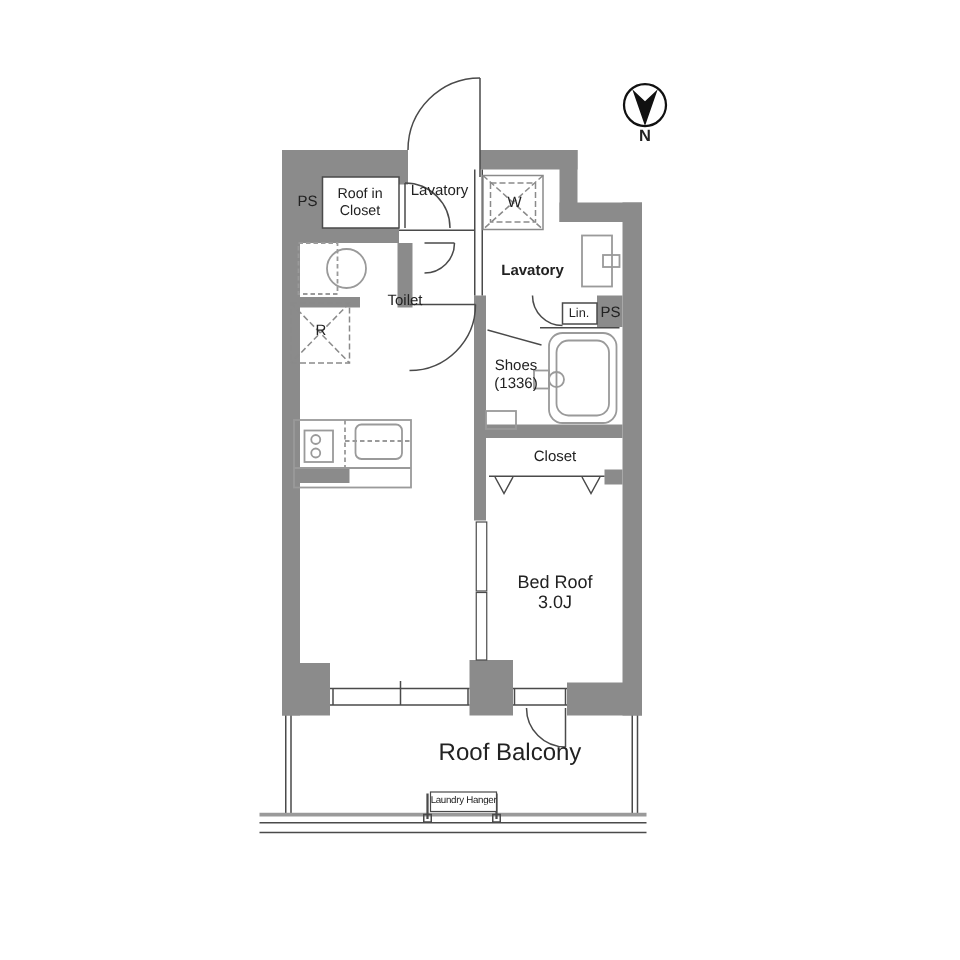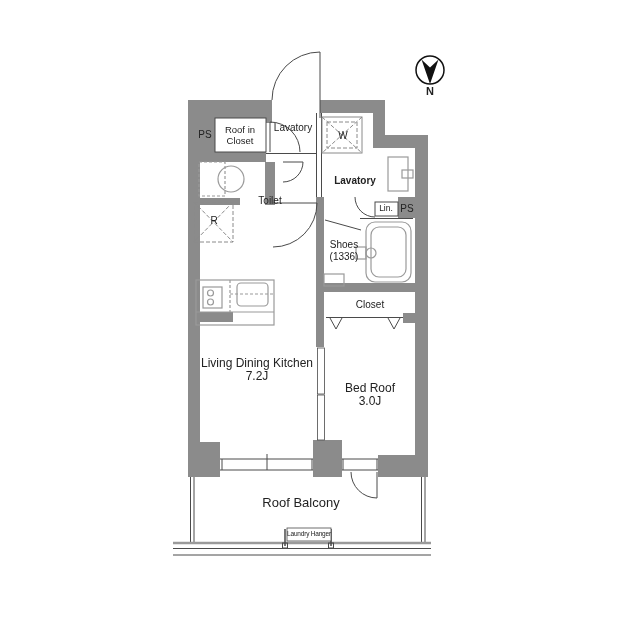--- a/index.html
+++ b/index.html
@@ -3,21 +3,21 @@
 <meta charset="utf-8">
 <style>
   html,body{margin:0;padding:0;background:#ffffff;}
   #plan{position:relative;width:640px;height:640px;background:#ffffff;overflow:hidden;
         font-family:"Liberation Sans", sans-serif;color:#222;}
   #plan svg{position:absolute;left:0;top:0;}
   .lbl{position:absolute;transform:translate(-50%,-50%);white-space:nowrap;
        text-align:center;color:#222;line-height:1.15;}
   .f10{font-size:10px;}
   .f12{font-size:12px;line-height:13px;}
-  .f11{font-size:13px;}
+  .f11{font-size:16px;margin-left:39px;}
   .f95{font-size:9.5px;line-height:11px;}
   .f85{font-size:8.5px;}
   .f65{font-size:6.5px;letter-spacing:-0.2px;}
   .north{font-size:11px;font-weight:700;}
 </style>
 </head>
 <body>
 
 <div id="plan">
   <svg width="640" height="640" viewBox="0 0 640 640">
@@ -149,18 +149,17 @@
   <div class="lbl f95" style="left:240px;top:135px;"><span>Roof in</span><br><span>Closet</span></div>
   <div class="lbl f10" style="left:293px;top:128px;">Lavatory</div>
   <div class="lbl f10" style="left:343px;top:136px;">W</div>
   <div class="lbl f10" style="left:270px;top:179px;margin-top:22px;">Toilet</div>
   <div class="lbl f10" style="left:355px;top:181px;font-weight:bold;">Lavatory</div>
   <div class="lbl f85" style="left:386px;top:209px;">Lin.</div>
   <div class="lbl f10" style="left:407px;top:209px;">PS</div>
   <div class="lbl f10" style="left:344px;top:250px;"><span>Shoes</span><br><span>(1336)</span></div>
   <div class="lbl f10" style="left:214px;top:221px;">R</div>
   <div class="lbl f10" style="left:370px;top:305px;">Closet</div>
-  <div class="lbl f12" style="left:257px;top:370px;"><span>Living Dining Kitchen</span><br><span>7.2J</span></div>
   <div class="lbl f12" style="left:370px;top:395px;"><span>Bed Roof</span><br><span>3.0J</span></div>
   <div class="lbl f11" style="left:301px;top:503px;">Roof Balcony</div>
   <div class="lbl f65" style="left:309px;top:534px;">Laundry Hanger</div>
   <div class="lbl north" style="left:430px;top:91px;">N</div>
 </div>
 
 </body></html>

